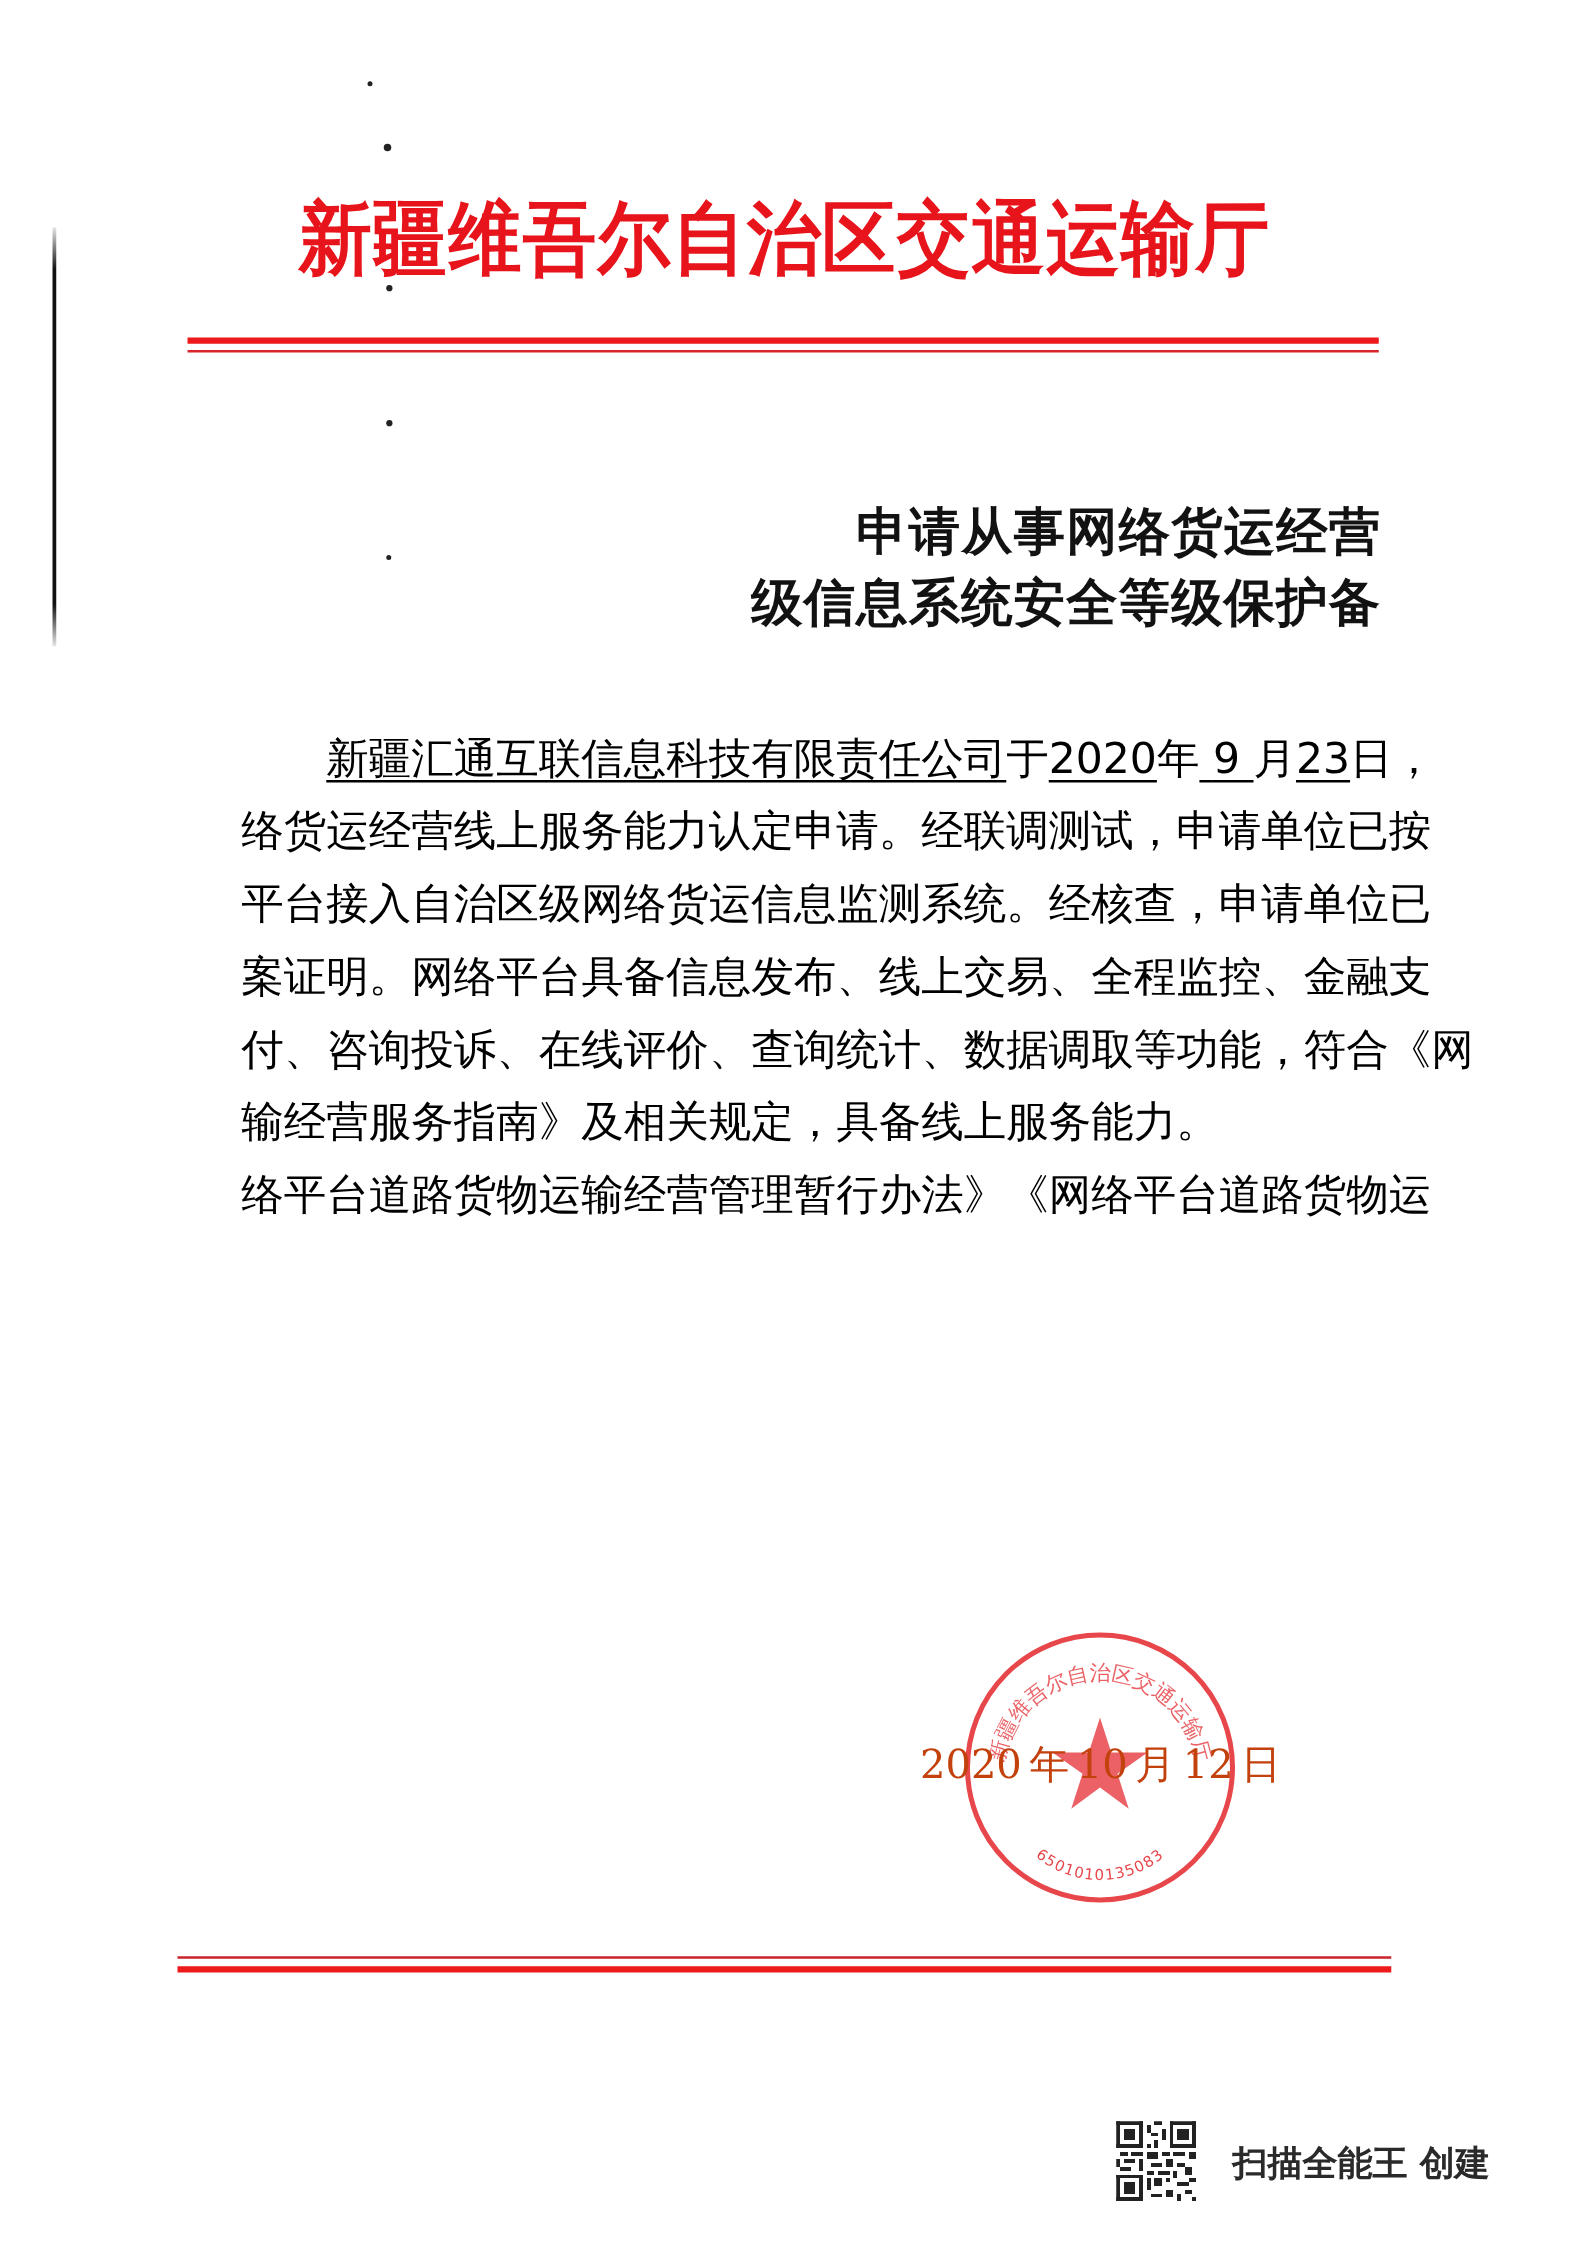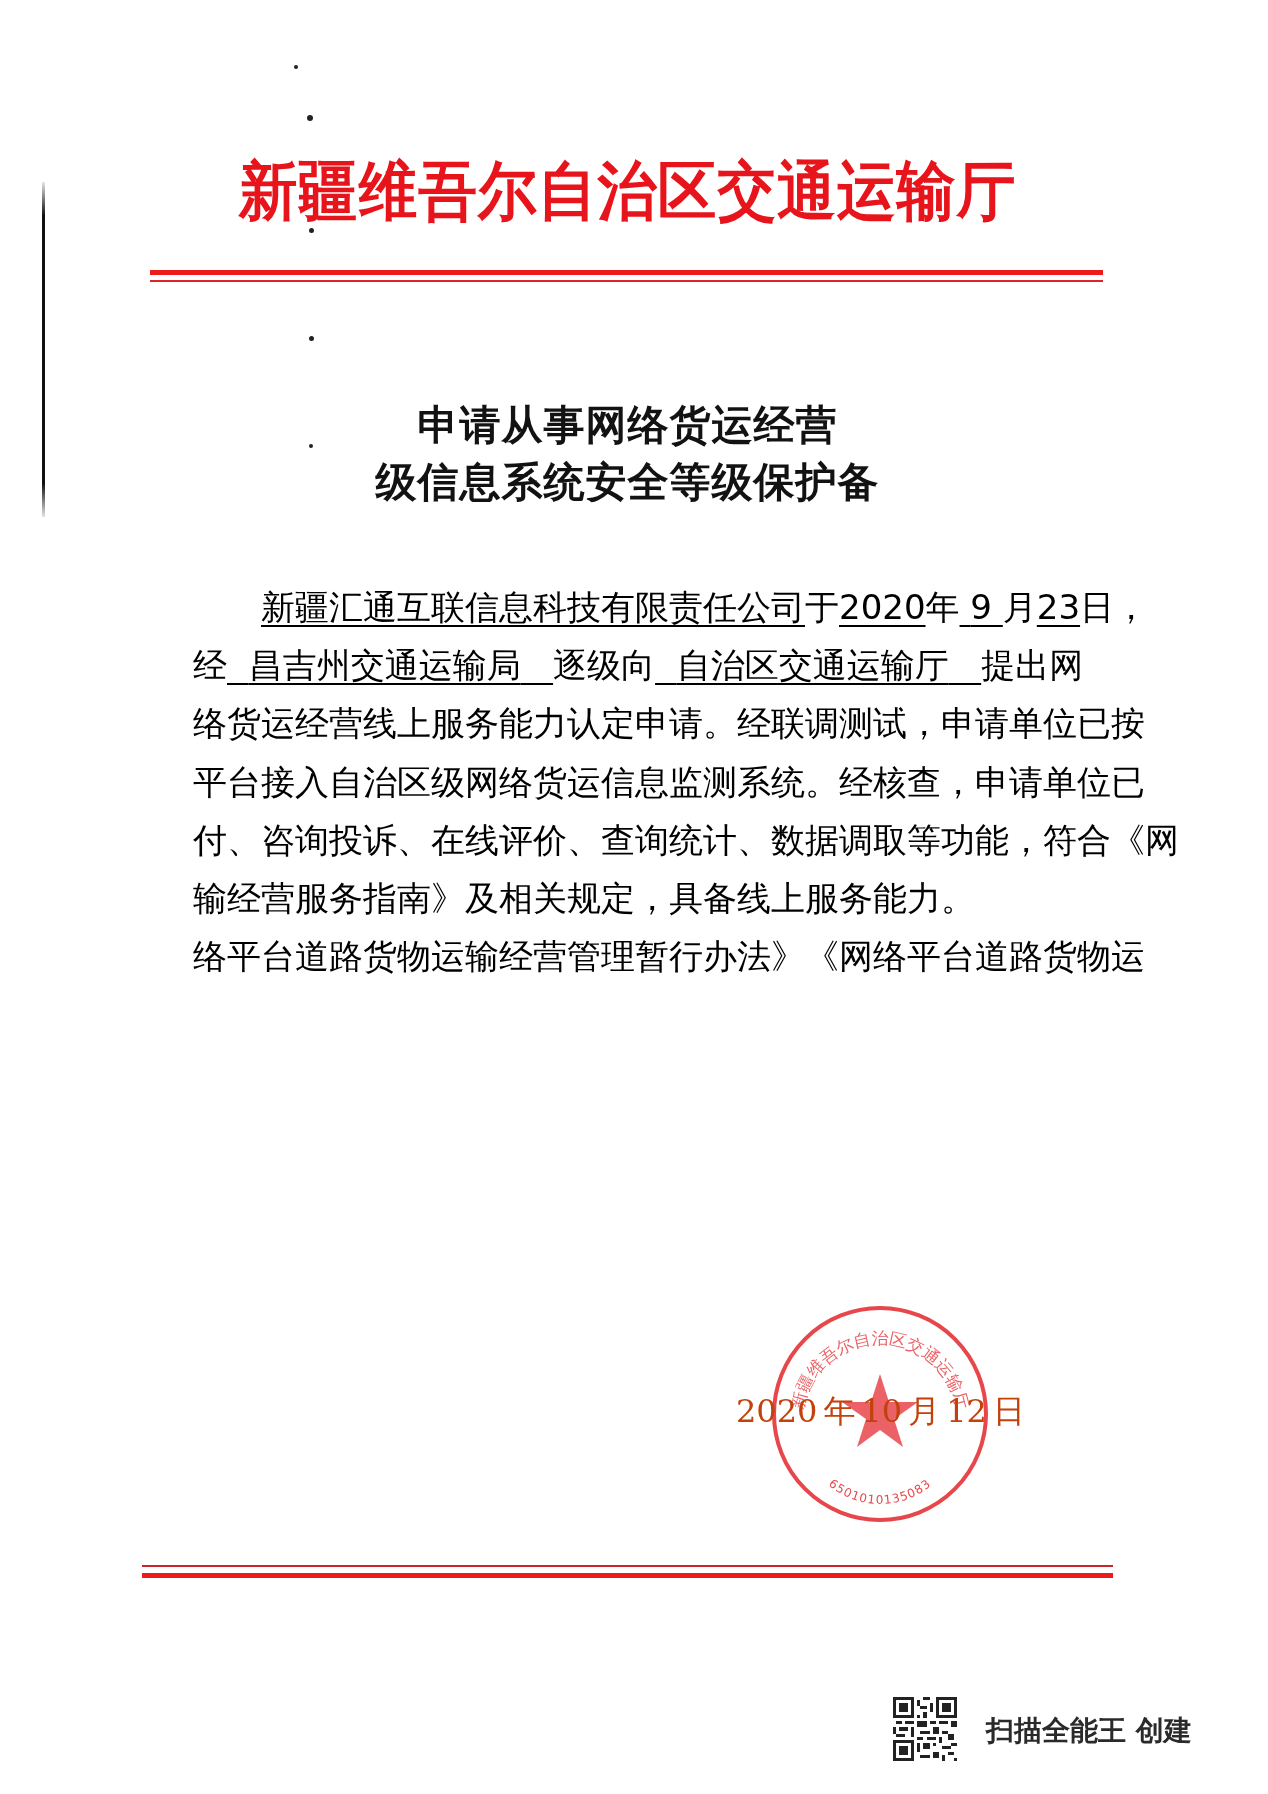--- a/index.html
+++ b/index.html
@@ -20,21 +20,21 @@
     font-family:"DejaVu Serif","Liberation Serif",serif;
     font-weight:bold;
     font-size:64px;
     color:#e8141b;
     letter-spacing:1px;
     transform:scaleX(0.92);
     white-space:nowrap;
   }
   .rule { position:absolute; background:#ec1a1a; }
   .doc-title {
-    position:absolute; left:150px; width:955px; text-align:center;
+    position:absolute; left:150px; width:955px; text-align:right;
     font-family:"DejaVu Serif","Liberation Serif",serif;
     font-weight:bold; font-size:41px; color:#121212;
     letter-spacing:1px; white-space:nowrap;
   }
   .body-text {
     position:absolute; left:193px; top:578px; width:910px;
     font-family:"DejaVu Sans","Liberation Sans",sans-serif;
     font-size:34px; line-height:58.2px;
     color:#000000;
     text-align:justify;
@@ -77,25 +77,23 @@
 <div class="rule" style="left:150px;top:270px;width:953px;height:5px;"></div>
 <div class="rule" style="left:150px;top:280px;width:953px;height:2px;background:#d8262a;"></div>
 
 <div class="doc-title" style="top:398px;">申请从事网络货运经营</div>
 <div class="doc-title" style="top:455px;">级信息系统安全等级保护备</div>
 
 <div class="body-text">
   <span class="body-line">
     <span class="pad" style="width:68px;"></span><span class="u">新疆汇通互联信息科技有限责任公司</span><span>于</span><span class="u">2020</span><span>年</span><span class="u">&nbsp;<span>9</span>&nbsp;</span><span>月</span><span class="u">23</span><span>日，</span>
   </span>
-  <span class="body-line">
-    <span>经</span><span class="u">&nbsp;&nbsp;<span>昌吉州交通运输局</span>&nbsp;&nbsp;&nbsp;</span><span>逐级向</span><span class="u">&nbsp;&nbsp;<span>自治区交通运输厅</span>&nbsp;&nbsp;&nbsp;</span><span>提出网</span>
-  </span>
   <span class="body-line">络货运经营线上服务能力认定申请。经联调测试，申请单位已按</span>
   <span class="body-line">平台接入自治区级网络货运信息监测系统。经核查，申请单位已</span>
+  <span class="body-line">案证明。网络平台具备信息发布、线上交易、全程监控、金融支</span>
   <span class="body-line">付、咨询投诉、在线评价、查询统计、数据调取等功能，符合《网</span>
   <span class="body-line">输经营服务指南》及相关规定，具备线上服务能力。</span>
   <span class="body-line">络平台道路货物运输经营管理暂行办法》《网络平台道路货物运</span>
 </div>
 
 <svg class="stamp" viewBox="0 0 224 224">
   <defs>
     <path id="sealArc" d="M 40 150 A 78 78 0 1 1 184 150"></path>
     <path id="sealCode" d="M 48 170 A 80 80 0 0 0 176 170"></path>
   </defs>

